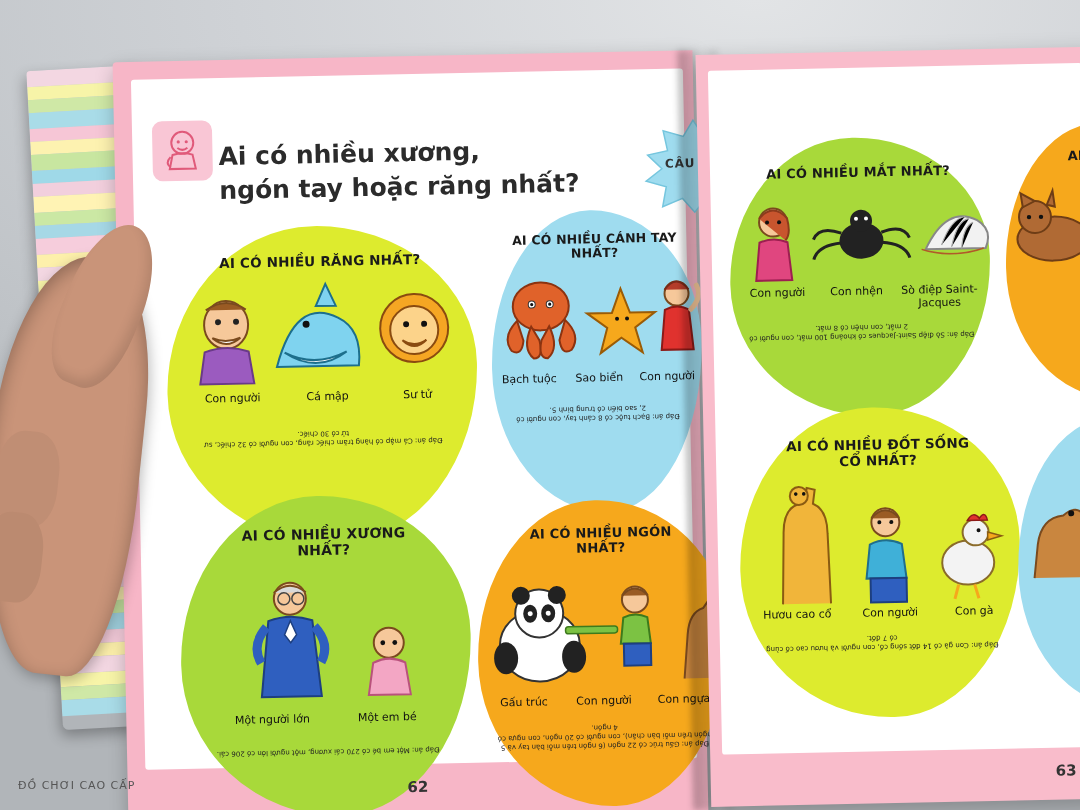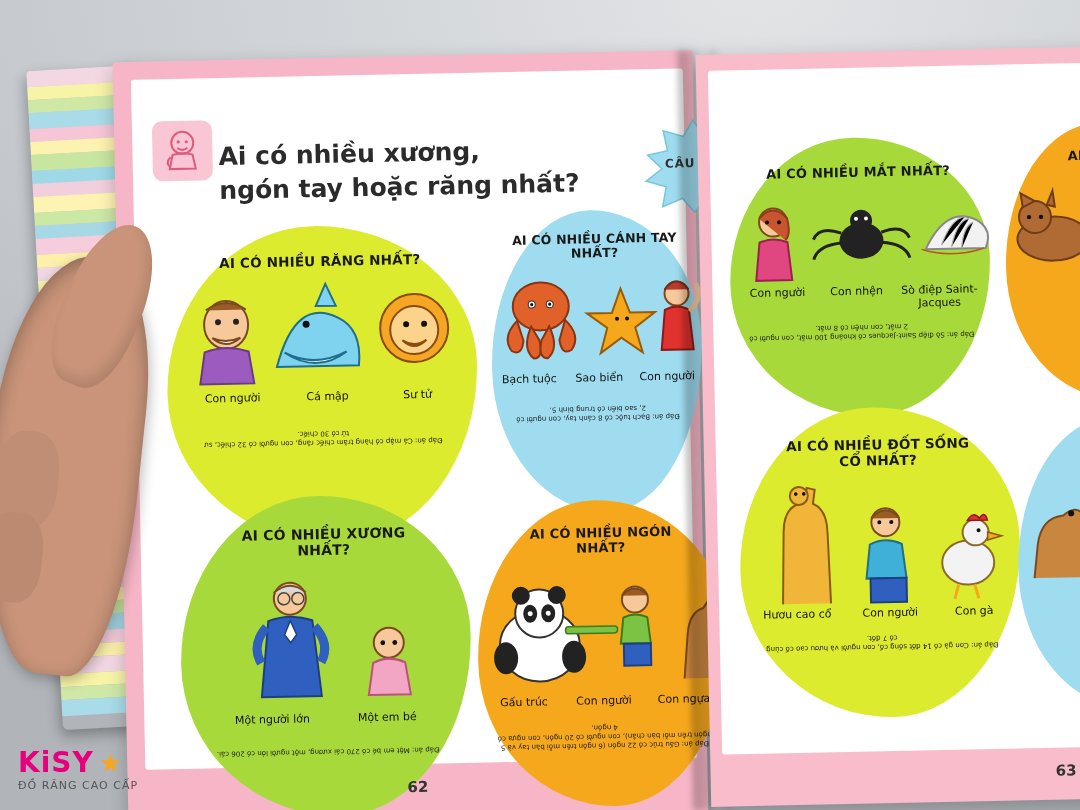--- a/index.html
+++ b/index.html
@@ -410,17 +410,15 @@
 
   </div>
 
   <div class="hand">
     <div class="thumb"></div>
     <div class="finger" style="left:8px;top:180px;width:62px;height:96px;background:#c08e74;"></div>
     <div class="finger" style="left:4px;top:262px;width:58px;height:90px;background:#bb8a70;"></div>
   </div>
 
   <div class="logo">
-    <div><span class="k">KiSY</span>
-      <span class="star">★</span></div>
-    <div class="sub">ĐỒ RĂNG CAO CẤP</div>
+    <div class="sub">ĐỒ CHƠI CAO CẤP</div>
   </div>
 </div>
 
 </body></html>

